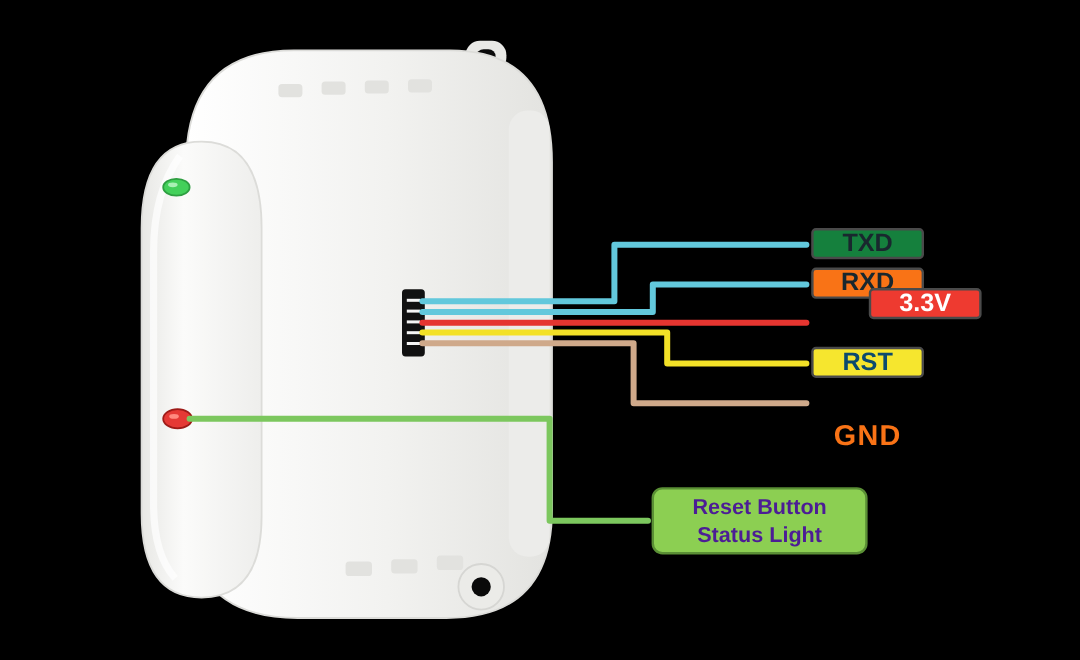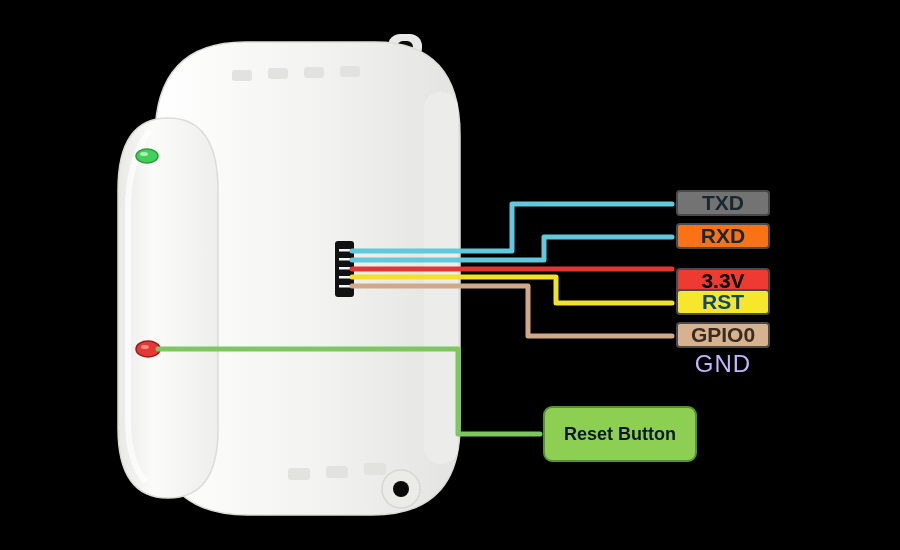--- a/index.html
+++ b/index.html
@@ -14,39 +14,39 @@
   .pin-label{
     position:absolute;
     left:676px;
     width:94px;height:26px;
     border:2px solid #4a4a4a;
     border-radius:4px;
     display:flex;align-items:center;justify-content:center;
     font-size:21px;font-weight:bold;color:#19272e;
     box-sizing:border-box;
   }
-  .pin-txd  {top:190px;background:#737373;}
+  .pin-txd  {top:190px;background:#15803d;}
   .pin-rxd  {top:223px;background:#f97316;}
-  .pin-33v  {top:268px;background:#ee3a30;color:#000000;}
+  .pin-33v  {top:240px;background:#ee3a30;color:#ffffff;margin-left:48px;}
   .pin-rst  {top:289px;background:#f6e62e;color:#0c4a6e;}
   .pin-gpio0{top:322px;background:#d6b291;color:#3a2c1e;}
   .pin-gnd{
     position:absolute;left:676px;top:350px;width:94px;height:28px;
     display:flex;align-items:center;justify-content:center;
-    font-size:24px;font-weight:normal;color:#c4b5fd;letter-spacing:1px;
+    font-size:24px;font-weight:bold;color:#f97316;letter-spacing:1px;
   }
   .callout{
     position:absolute;
     left:543px;top:406px;
-    width:154px;height:56px;
+    width:180px;height:56px;
     background:#8ccf52;
     border:2px solid #5a8f35;
     border-radius:9px;
     display:flex;flex-direction:column;align-items:center;justify-content:center;
-    font-size:18px;font-weight:bold;color:#0f172a;
+    font-size:18px;font-weight:bold;color:#4c1d95;
     line-height:1.35;
     box-sizing:border-box;
     text-align:right;
   }
 </style>
 </head>
 <body>
 
 <div id="canvas">
 
@@ -130,20 +130,20 @@
       <path stroke="#62c8dc" d="M 352 260 L 544 260 L 544 237 L 672 237"></path>
       <path stroke="#62c8dc" d="M 352 251 L 512 251 L 512 204 L 672 204"></path>
       <path stroke="#7cc75e" d="M 158 349 L 458 349 L 458 434 L 540 434"></path>
     </g>
   </svg>
 
   <div class="pin-label pin-txd">TXD</div>
   <div class="pin-label pin-rxd">RXD</div>
   <div class="pin-label pin-33v">3.3V</div>
   <div class="pin-label pin-rst">RST</div>
-  <div class="pin-label pin-gpio0">GPIO0</div>
   <div class="pin-gnd">GND</div>
 
   <div class="callout">
     <span>Reset Button</span>
+    <span>Status Light</span>
   </div>
 
 </div>
 
 </body></html>

